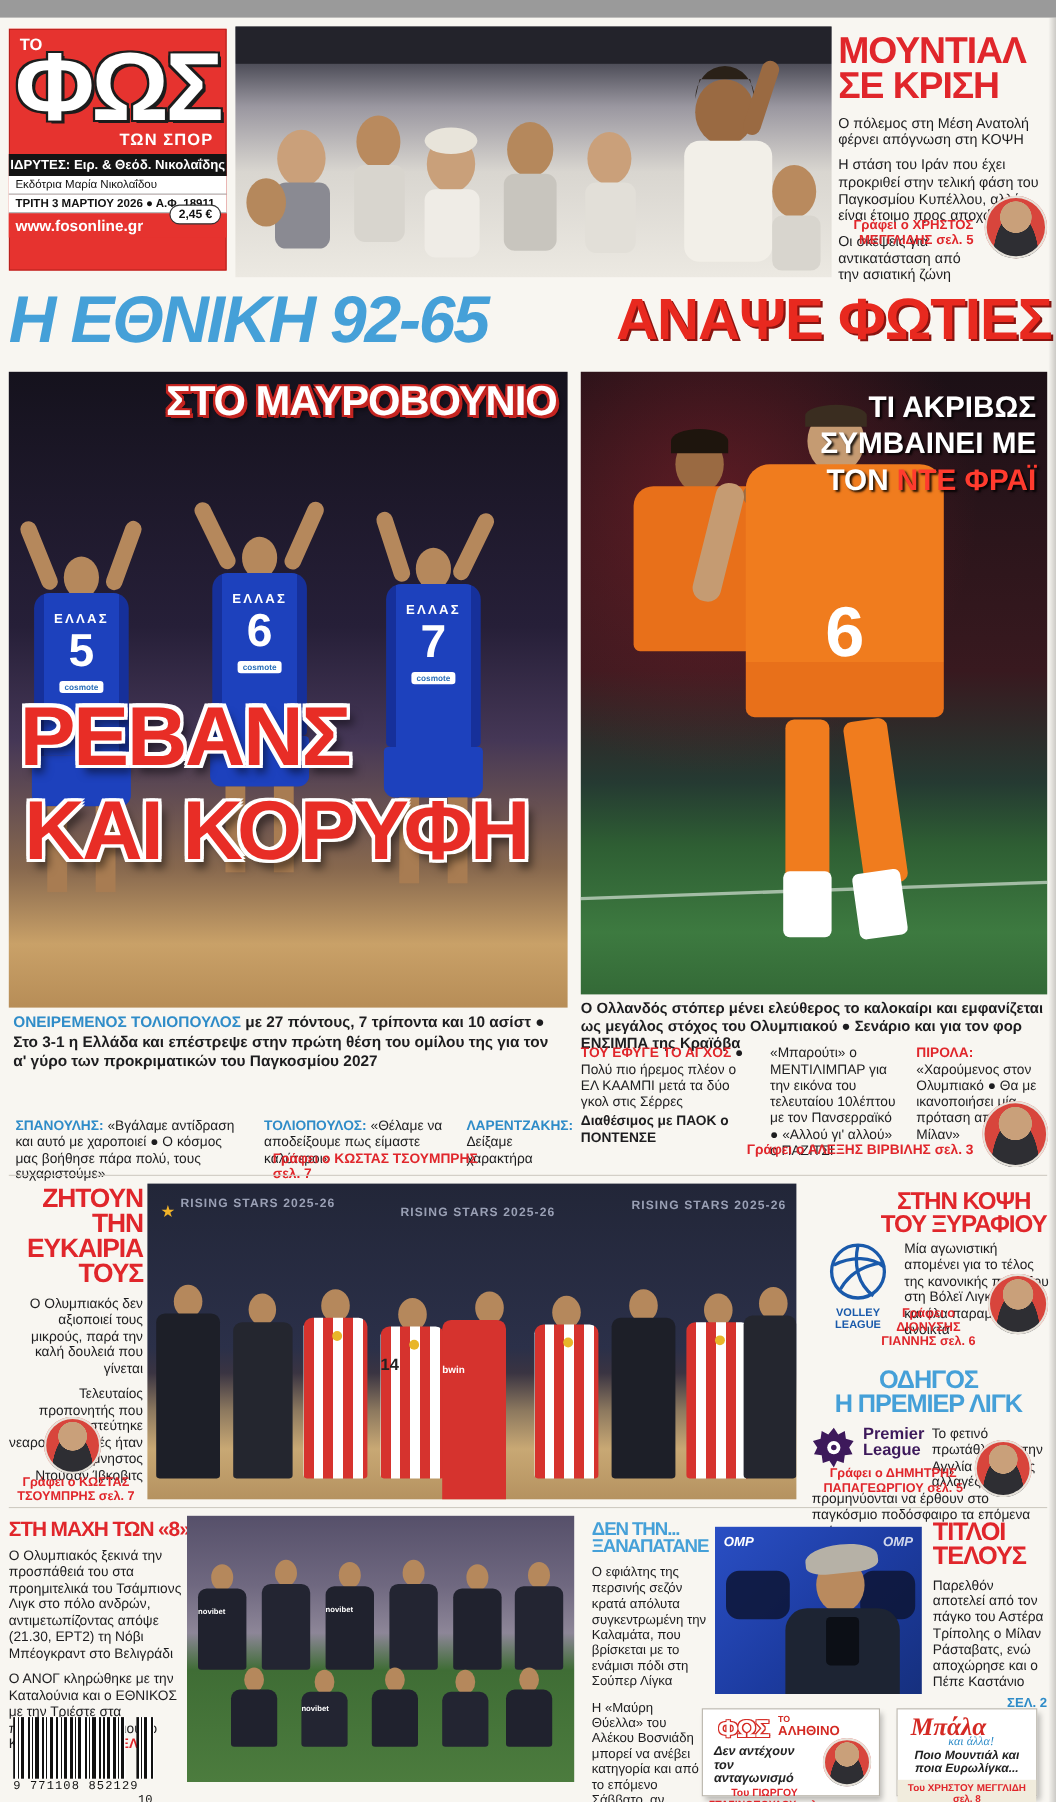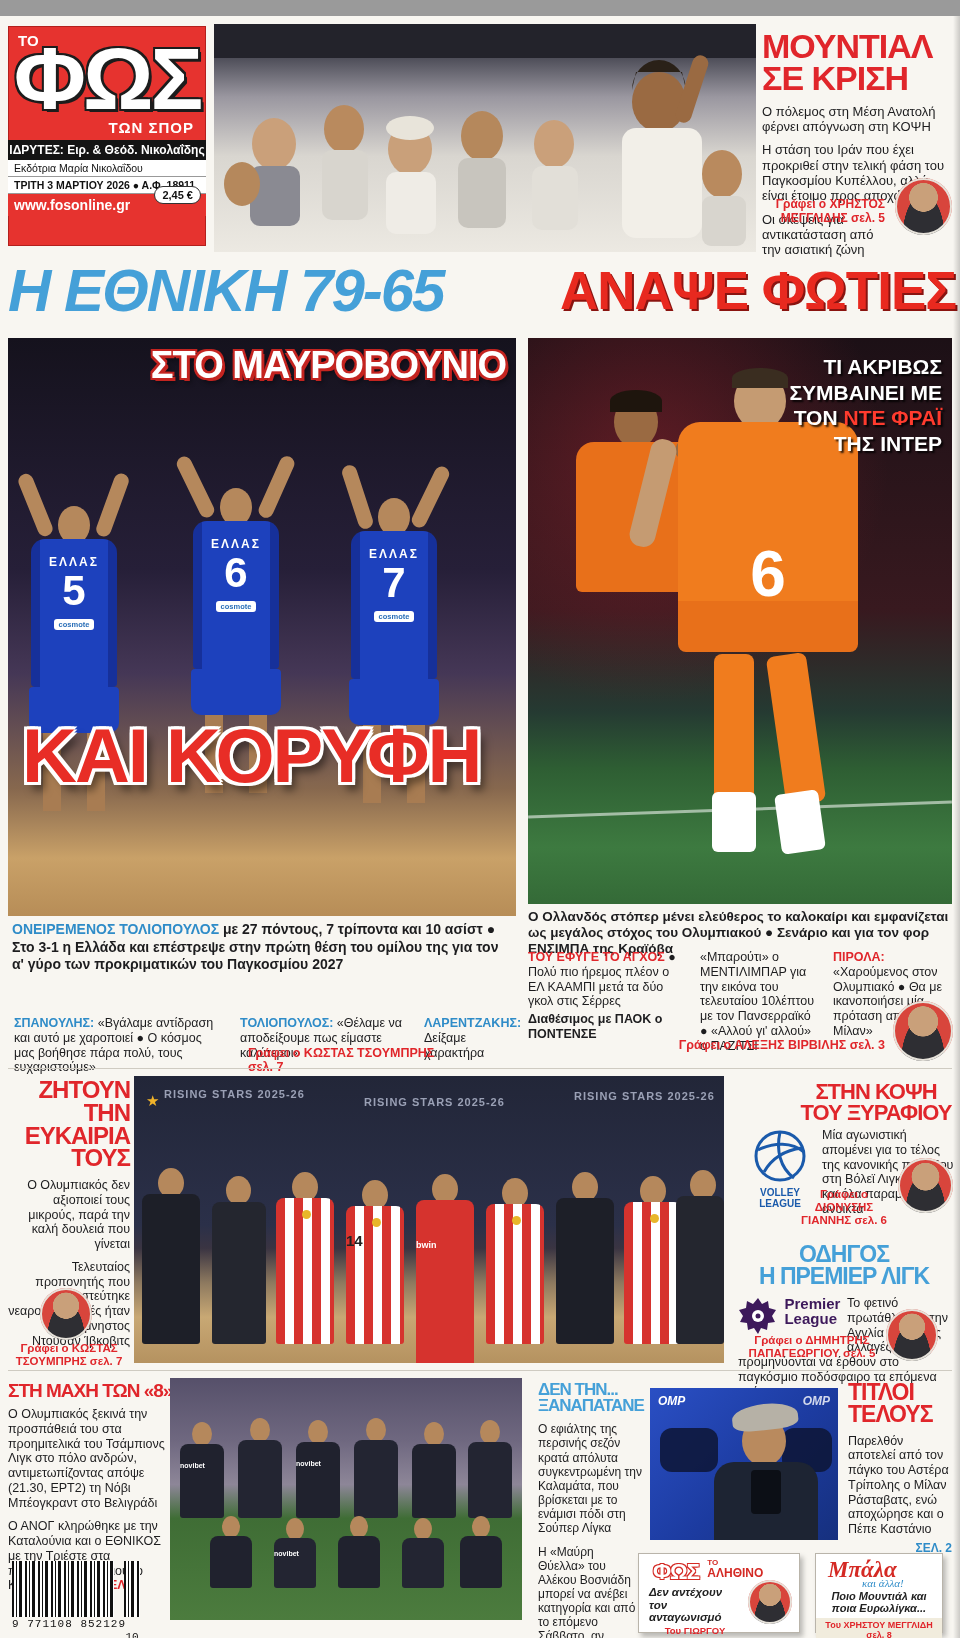--- a/index.html
+++ b/index.html
@@ -97,21 +97,21 @@
   <div class="abs" style="left:762px;top:14px;width:192px;">
     <div class="hl red ml" style="font-size:34px;">ΜΟΥΝΤΙΑΛ
 ΣΕ ΚΡΙΣΗ</div>
     <div class="body-txt" style="font-size:13px;margin-top:9px;">Ο πόλεμος στη Μέση Ανατολή φέρνει απόγνωση στη ΚΟΨΗ</div>
     <div class="body-txt" style="font-size:13px;margin-top:8px;">Η στάση του Ιράν που έχει προκριθεί στην τελική φάση του Παγκοσμίου Κυπέλλου, αλλά είναι έτοιμο προς αποχώρηση</div>
     <div class="body-txt" style="font-size:13px;margin-top:8px;width:128px;">Οι σκέψεις για αντικατάσταση από την ασιατική ζώνη</div>
   </div>
   <div class="abs byline" style="left:745px;top:182px;width:140px;text-align:right;font-size:12px;">Γράφει ο ΧΡΗΣΤΟΣ ΜΕΓΓΛΙΔΗΣ σελ. 5</div>
   <div class="abs headshot" style="left:895px;top:162px;width:57px;height:57px;"></div>
 
-  <div class="abs hl blue" style="left:8px;top:246px;font-size:60px;font-style:italic;letter-spacing:-2px;white-space:nowrap;">Η ΕΘΝΙΚΗ 79-65</div>
+  <div class="abs hl blue" style="left:8px;top:246px;font-size:60px;font-style:italic;letter-spacing:-2px;white-space:nowrap;">Η ΕΘΝΙΚΗ 92-65</div>
 
   <div class="abs hl" style="left:560px;top:250px;font-size:53px;color:#e8291f;white-space:nowrap;text-shadow:2px 2px 0 #8a1410;">ΑΝΑΨΕ ΦΩΤΙΕΣ</div>
 
   <div class="abs photo" style="left:8px;top:322px;width:508px;height:578px;
        background:linear-gradient(180deg,#15121d 0%,#261f38 40%,#453756 58%,#87684e 78%,#c9a168 90%,#b78d57 100%);">
 
     <div class="bbp" style="left:18px;top:168px;">
       <div class="bbp-arm" style="left:2px;transform:rotate(-22deg);"></div>
       <div class="bbp-arm" style="right:2px;transform:rotate(20deg);"></div>
       <div class="bbp-head"></div>
@@ -154,20 +154,21 @@
       </div>
       <div class="bbp-shorts"></div>
       <div class="bbp-legs">
           <div></div>
           <div></div>
         </div>
     </div>
 
     <div class="abs kicker-overlay" style="right:10px;top:6px;font-size:38px;letter-spacing:-1px;">ΣΤΟ ΜΑΥΡΟΒΟΥΝΙΟ</div>
 
+    <div class="abs giant-red" style="left:10px;top:296px;font-size:76px;">ΡΕΒΑΝΣ</div>
     <div class="abs giant-red" style="left:14px;top:382px;font-size:76px;">ΚΑΙ ΚΟΡΥΦΗ</div>
   </div>
 
   <div class="abs photo" style="left:528px;top:322px;width:424px;height:566px;
        background:radial-gradient(circle at 28% 22%,rgba(140,35,45,.55),rgba(0,0,0,0) 45%),
                   linear-gradient(180deg,#1c1016 0%,#38191f 48%,#253a32 66%,#2e5e33 76%,#3d7a40 90%,#346a37 100%);">
 
     <div class="abs" style="left:38px;top:58px;width:150px;">
       <div class="abs" style="left:48px;top:0;width:44px;height:52px;border-radius:50%;background:#9a6a42;"></div>
       <div class="abs" style="left:44px;top:-6px;width:52px;height:22px;border-radius:50% 50% 0 0;background:#1e150d;"></div>
@@ -183,25 +184,24 @@
       </div>
       <div class="abs" style="left:-16px;top:66px;width:26px;height:110px;border-radius:12px;background:#c59b72;transform:rotate(14deg);"></div>
       <div class="abs" style="left:58px;top:282px;width:40px;height:150px;background:#f07c1e;border-radius:8px;"></div>
       <div class="abs" style="left:120px;top:282px;width:40px;height:150px;background:#f07c1e;border-radius:8px;transform:rotate(-8deg);"></div>
       <div class="abs" style="left:56px;top:420px;width:44px;height:60px;background:#fff;border-radius:6px;"></div>
       <div class="abs" style="left:122px;top:420px;width:44px;height:60px;background:#fff;border-radius:6px;transform:rotate(-8deg);"></div>
     </div>
 
     <div class="abs" style="left:0;top:470px;width:424px;height:3px;background:rgba(255,255,255,.55);transform:rotate(-2deg);"></div>
 
-    <div class="abs" style="right:10px;top:16px;text-align:right;font-size:21px;line-height:1.22;">
+    <div class="abs" style="right:10px;top:16px;text-align:right;font-size:27px;line-height:1.22;">
       <div class="ov-white">ΤΙ ΑΚΡΙΒΩΣ</div>
       <div class="ov-white">ΣΥΜΒΑΙΝΕΙ ΜΕ</div>
       <div><span class="ov-white">ΤΟΝ </span><span class="ov-red">ΝΤΕ ΦΡΑΪ</span></div>
-      <div class="ov-white">ΤΗΣ ΙΝΤΕΡ</div>
     </div>
   </div>
 
   <div class="abs body-txt" style="left:528px;top:893px;width:424px;font-size:13.5px;font-weight:bold;">Ο Ολλανδός στόπερ μένει ελεύθερος το καλοκαίρι και εμφανίζεται ως μεγάλος στόχος του Ολυμπιακού ● Σενάριο και για τον φορ ΕΝΣΙΜΠΑ της Κραϊόβα</div>
 
   <div class="abs body-txt" style="left:528px;top:934px;width:158px;">
     <span class="red" style="font-weight:bold;">ΤΟΥ ΕΦΥΓΕ ΤΟ ΑΓΧΟΣ</span><span> ● Πολύ πιο ήρεμος πλέον ο ΕΛ ΚΑΑΜΠΙ μετά τα δύο γκολ στις Σέρρες</span>
   </div>
   <div class="abs body-txt" style="left:528px;top:996px;width:158px;font-weight:bold;">Διαθέσιμος με ΠΑΟΚ ο ΠΟΝΤΕΝΣΕ</div>
   <div class="abs body-txt" style="left:700px;top:934px;width:116px;">«Μπαρούτι» ο ΜΕΝΤΙΛΙΜΠΑΡ για την εικόνα του τελευταίου 10λέπτου με τον Πανσερραϊκό ● «Αλλού γι' αλλού» ο ΠΑΖΙΤΣΙ</div>
@@ -249,21 +249,21 @@
     <div class="fig-body" style="left:8px;top:118px;width:58px;height:150px;background:#1d1f28;"></div>
     <div class="fig-head" style="left:92px;top:100px;width:25px;height:29px;"></div>
     <div class="fig-body" style="left:78px;top:126px;width:54px;height:142px;background:#24262f;"></div>
     <div class="fig-head" style="left:158px;top:96px;width:26px;height:30px;"></div>
     <div class="fig-body" style="left:142px;top:122px;width:58px;height:146px;background:repeating-linear-gradient(90deg,#d6332e 0 9px,#fff 9px 18px);color:#333;"></div>
     <div class="fig-head" style="left:228px;top:104px;width:26px;height:30px;"></div>
     <div class="fig-body" style="left:212px;top:130px;width:58px;height:138px;background:repeating-linear-gradient(90deg,#d6332e 0 9px,#fff 9px 18px);">
       <span style="display:block;margin-top:26px;color:#222;font-size:15px;">14</span>
     </div>
     <div class="fig-head" style="left:298px;top:98px;width:26px;height:30px;"></div>
-    <div class="fig-body" style="left:282px;top:124px;width:58px;height:183px;background:#d6332e;">
+    <div class="fig-body" style="left:268px;top:124px;width:58px;height:183px;background:#d6332e;">
       <span style="display:block;margin-top:40px;font-size:9px;color:#fff;">bwin</span>
     </div>
     <div class="fig-head" style="left:368px;top:102px;width:26px;height:30px;"></div>
     <div class="fig-body" style="left:352px;top:128px;width:58px;height:140px;background:repeating-linear-gradient(90deg,#d6332e 0 9px,#fff 9px 18px);"></div>
     <div class="fig-head" style="left:438px;top:96px;width:26px;height:30px;"></div>
     <div class="fig-body" style="left:422px;top:122px;width:58px;height:146px;background:#1d1f28;"></div>
     <div class="fig-head" style="left:506px;top:100px;width:26px;height:30px;"></div>
     <div class="fig-body" style="left:490px;top:126px;width:58px;height:142px;background:repeating-linear-gradient(90deg,#d6332e 0 9px,#fff 9px 18px);"></div>
     <div class="fig-head" style="left:556px;top:94px;width:26px;height:30px;"></div>
     <div class="fig-body" style="left:542px;top:120px;width:48px;height:148px;background:#24262f;"></div>

